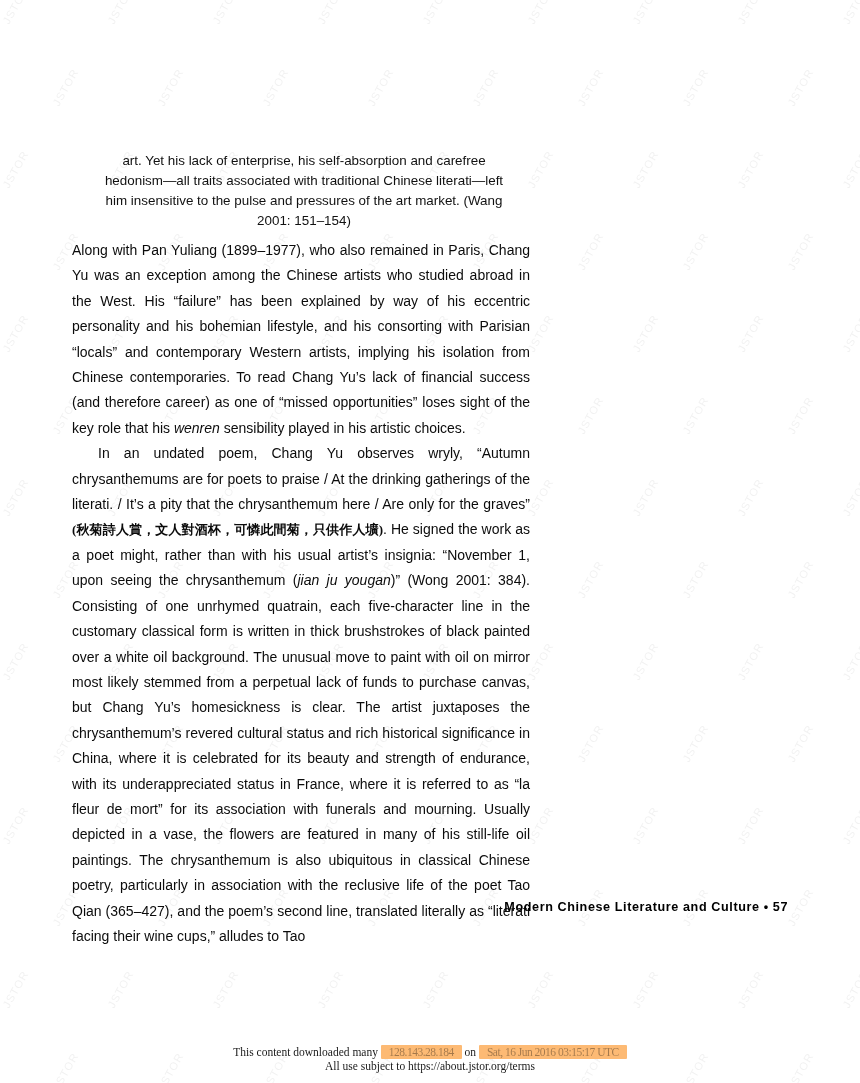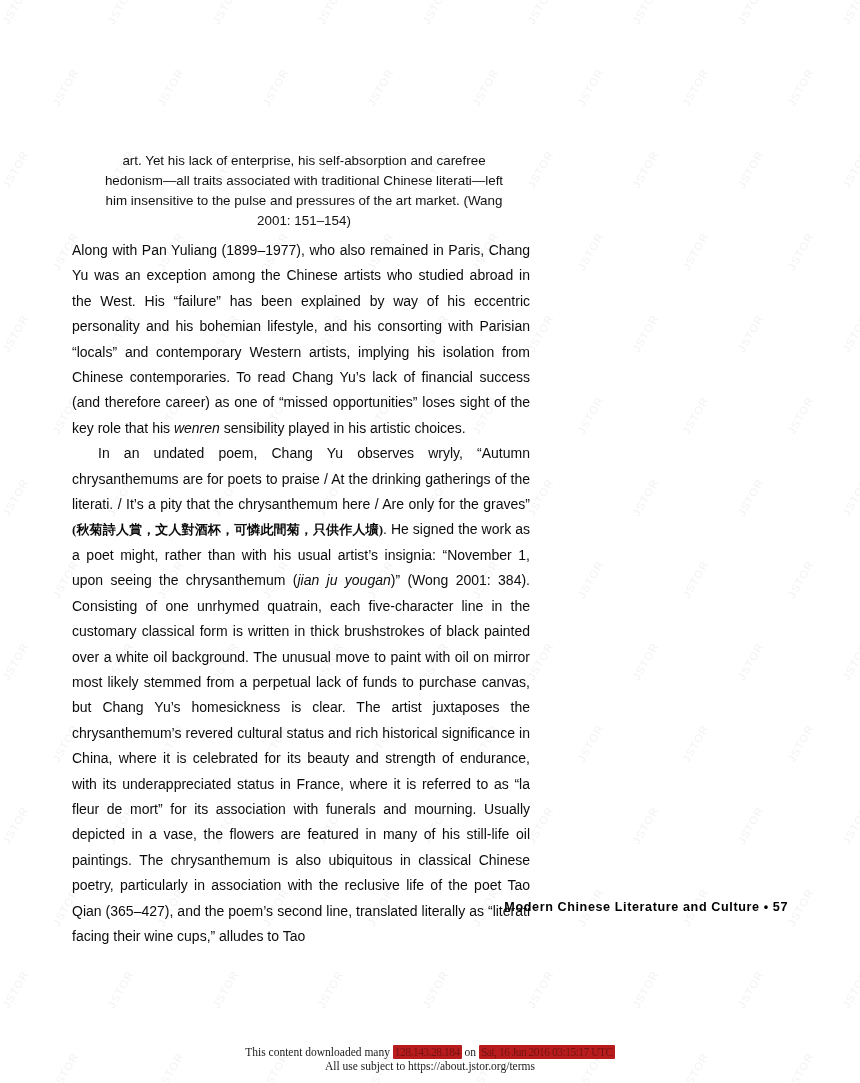--- a/index.html
+++ b/index.html
@@ -108,24 +108,24 @@
     width: 860px;
     text-align: center;
     font-family: "Liberation Serif", serif;
     font-size: 11.5px;
     line-height: 14px;
     color: #1a1a1a;
     z-index: 3;
   }
   .jstor-footer .redacted {
     display: inline-block;
-    background: #b91c1c;
+    background: #fdba74;
     color: rgba(0,0,0,0.35);
     border-radius: 1px;
-    padding: 0 2px;
+    padding: 0 8px;
     letter-spacing: -0.5px;
   }
 </style>
 </head>
 <body>
 
 <div class="page">
 
   <div class="watermark-layer" id="wm-layer">
       <div class="wm" style="left: 0px; top: 20px;">JSTOR</div>

